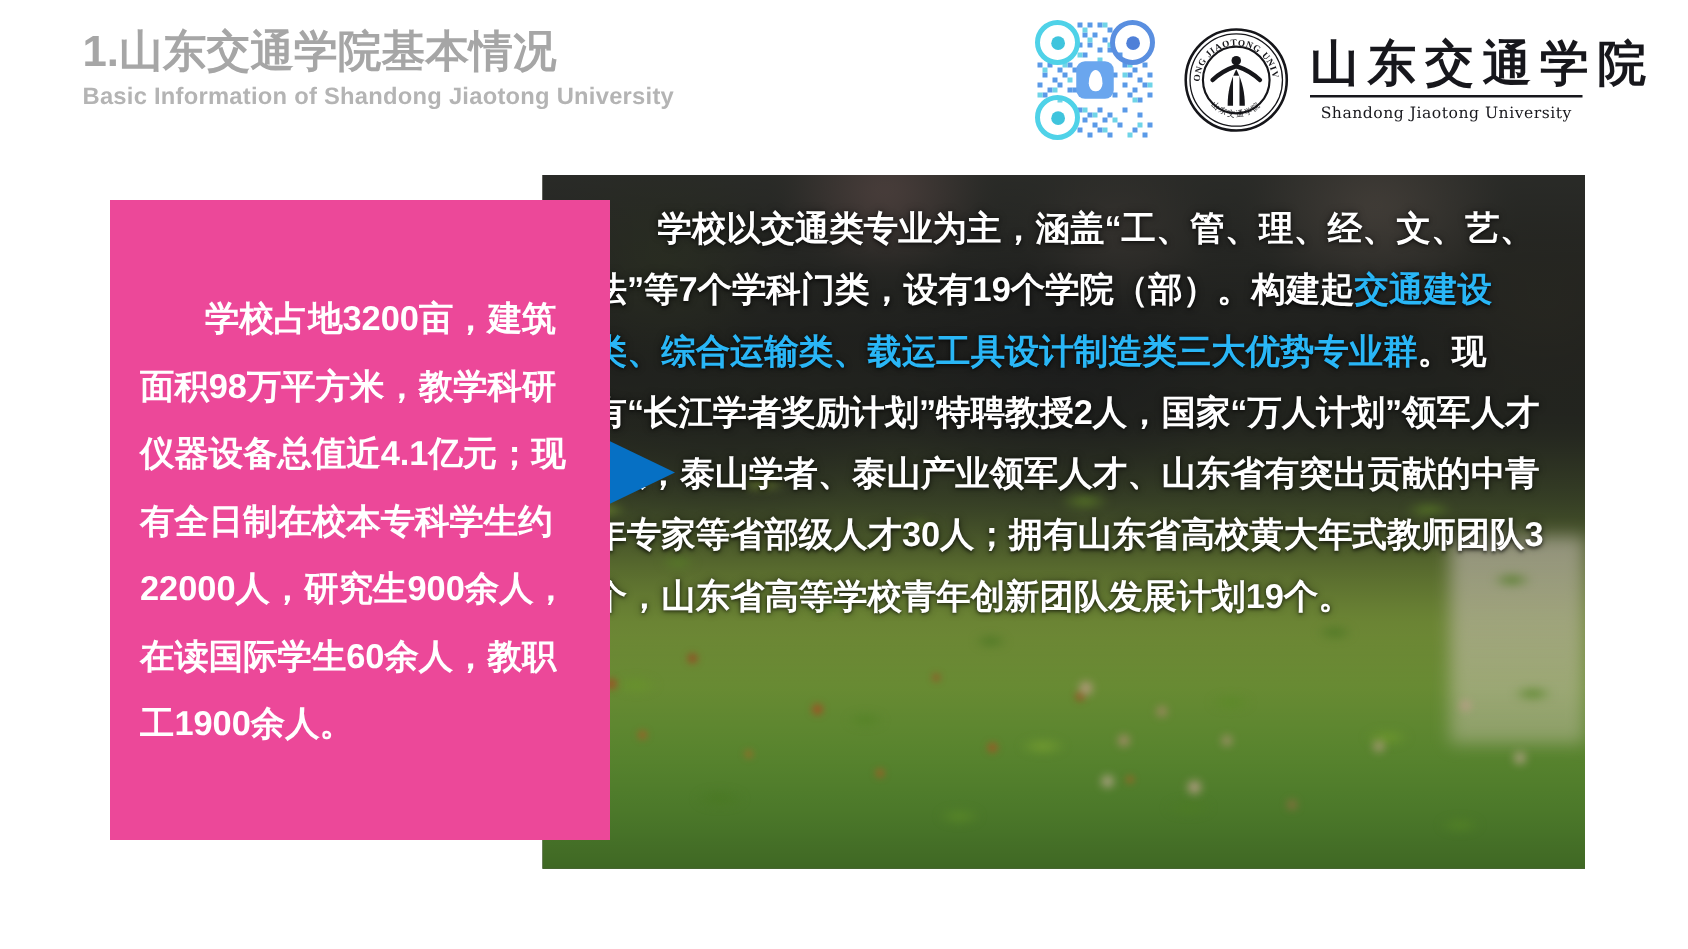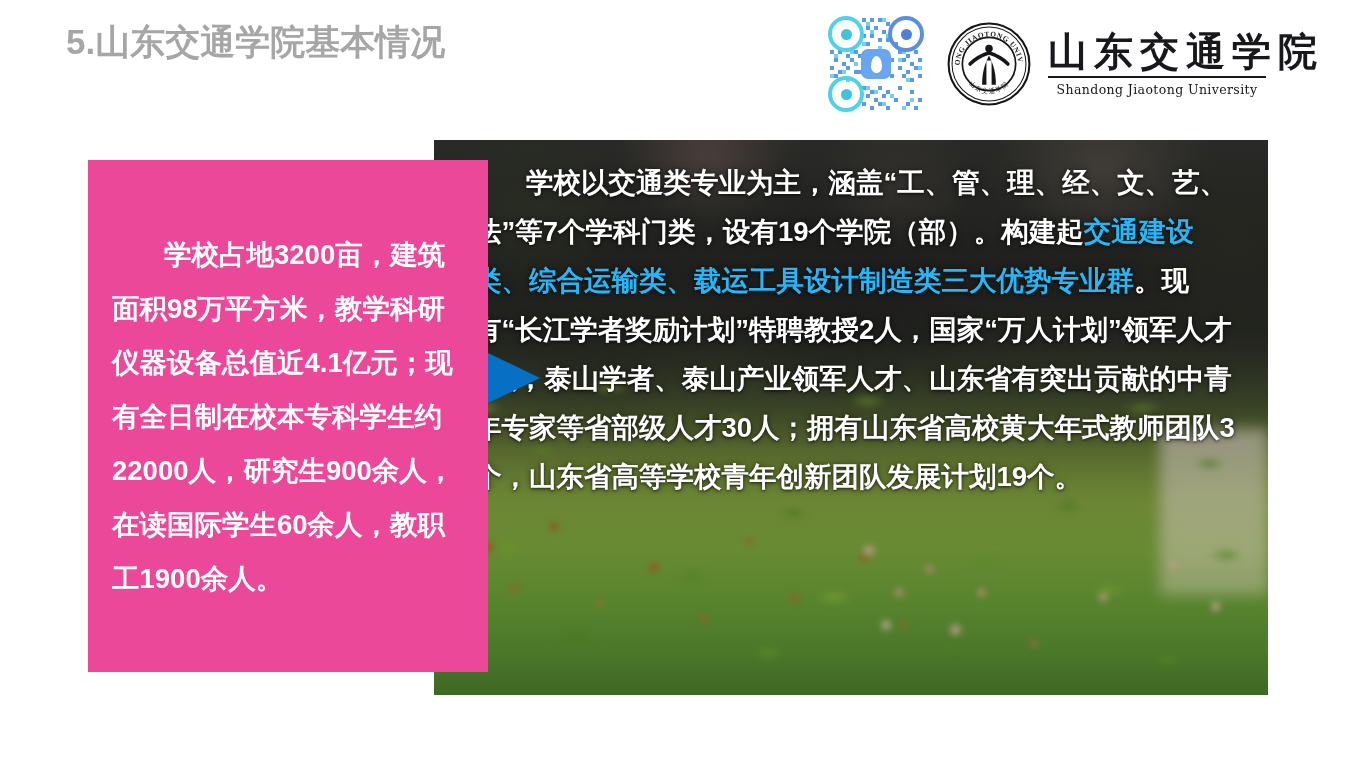--- a/index.html
+++ b/index.html
@@ -287,21 +287,22 @@
     line-height: 54px;
     color: #ffffff;
     text-indent: 52px;
     letter-spacing: 0px;
   }
 </style>
 </head>
 <body>
 
 <div id="header-title-block">
-  <div id="slide-title">5.山东交通学院基本情况</div>
+  <div id="slide-title">1.山东交通学院基本情况</div>
+  <div id="slide-subtitle">Basic Information of Shandong Jiaotong University</div>
 </div>
 
 <div id="branding">
 
   <div id="qr-code">
     <svg class="qr-dots" viewBox="0 0 112 112">
       <g fill="#5a9ae8">
         <rect x="42" y="10" width="4" height="4"></rect>
           <rect x="50" y="10" width="4" height="4"></rect>
         <rect x="58" y="10" width="4" height="4"></rect>

